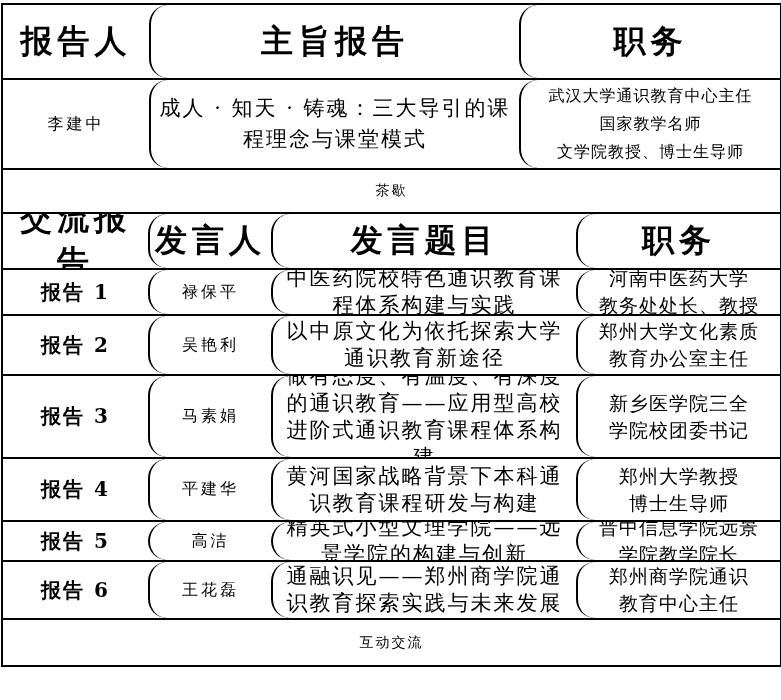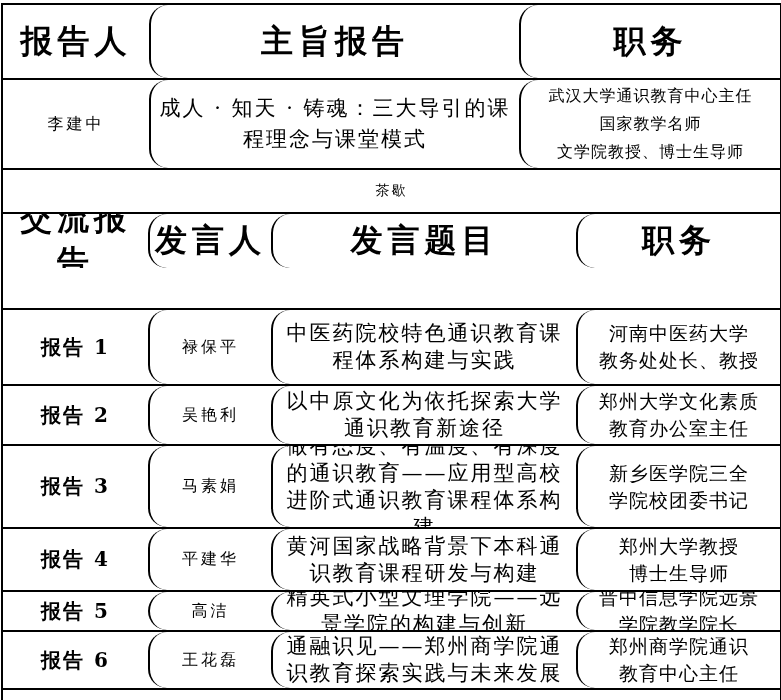--- a/index.html
+++ b/index.html
@@ -41,21 +41,21 @@
     overflow: hidden;
     padding: 1px 5px;
   }
   .cell + .cell { border-left: 2px solid #000000; border-radius: 19px; }
 
   
   .hA1 { height: 73px; }
   .hA2 { height: 90px; }
   .hTea { height: 44px; }
   .hB1 { height: 56px; }
-  .hR1 { height: 76px; margin-top: 40px; }
+  .hR1 { height: 46px; }
   .hR2 { height: 60px; }
   .hR3 { height: 83px; }
   .hR4 { height: 63px; }
   .hR5 { height: 40px; }
   .hR6 { height: 58px; }
   .hInt { height: 47px; }
 
   
   .cA1 { width: 146px; }
   .cA2 { width: 370px; }

